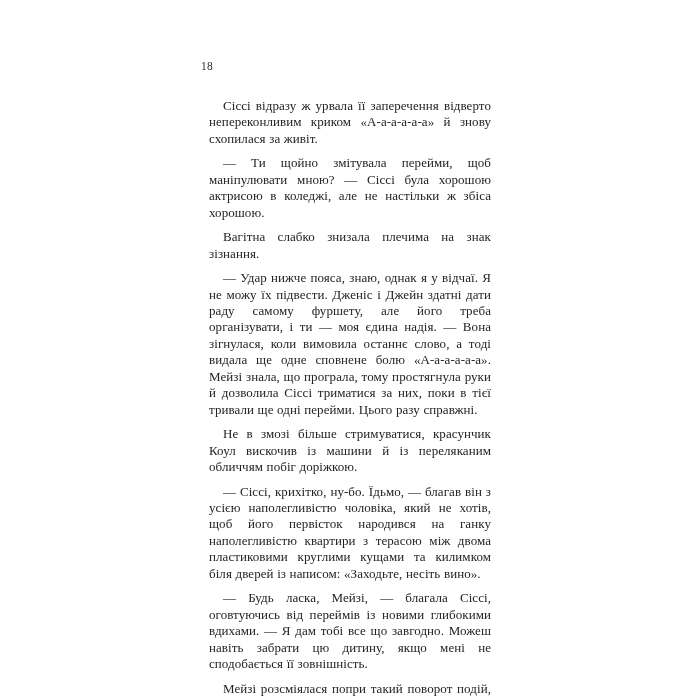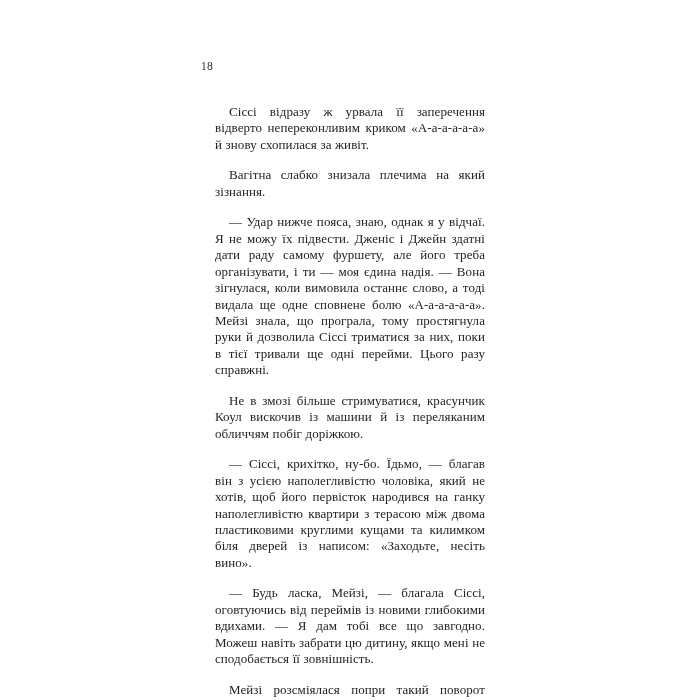--- a/index.html
+++ b/index.html
@@ -35,21 +35,21 @@
   }
 
   .text-column {
     position: absolute;
     left: 201px;
     top: 90px;
     width: 298px;
   }
 
   .para {
-    margin: 14px;
+    margin: 8px;
     text-indent: 14px;
     font-size: 13.0px;
     line-height: 16.45px;
     color: #232323;
     text-align: justify;
     text-justify: inter-word;
     hyphens: manual;
     -webkit-hyphens: manual;
     word-spacing: 0.02em;
     letter-spacing: 0.005em;
@@ -62,21 +62,22 @@
 </style>
 </head>
 <body>
 
 <div class="page">
 
   <div class="page-number">18</div>
 
   <div class="text-column">
     <p class="para">Сіссі відразу ж урвала її заперечення відверто непереконливим криком «А-а-а-а-а-а» й знову схопилася за живіт.</p>
-    <p class="para">Вагітна слабко знизала плечима на який зізнання.</p>
+    <p class="para">— Ти щойно змітувала перейми, щоб маніпулювати мною? — Сіссі була хорошою актрисою в коледжі, але не настільки ж збіса хорошою.</p>
+    <p class="para">Вагітна слабко знизала плечима на знак зізнання.</p>
     <p class="para">— Удар нижче пояса, знаю, однак я у відчаї. Я не можу їх підвести. Дженіс і Джейн здатні дати раду самому фуршету, але його треба організувати, і ти — моя єдина надія. — Вона зігнулася, коли вимовила останнє слово, а тоді видала ще одне сповнене болю «А-а-а-а-а-а». Мейзі знала, що програла, тому простягнула руки й дозволила Сіссі триматися за них, поки в тієї тривали ще одні перейми. Цього разу справжні.</p>
     <p class="para">Не в змозі більше стримуватися, красунчик Коул вискочив із машини й із переляканим обличчям побіг доріжкою.</p>
     <p class="para">— Сіссі, крихітко, ну-бо. Їдьмо, — благав він з усією наполегливістю чоловіка, який не хотів, щоб його первісток народився на ганку наполегливістю квартири з терасою між двома пластиковими круглими кущами та килимком біля дверей із написом: «Заходьте, несіть вино».</p>
     <p class="para">— Будь ласка, Мейзі, — благала Сіссі, оговтуючись від переймів із новими глибокими вдихами. — Я дам тобі все що завгодно. Можеш навіть забрати цю дитину, якщо мені не сподобається її зовнішність.</p>
     <p class="para">Мейзі розсміялася попри такий поворот подій, жах від того, про що її просили, і розчавлені кісточки пальців.</p>
   </div>
 
 </div>
 
 </body></html>

